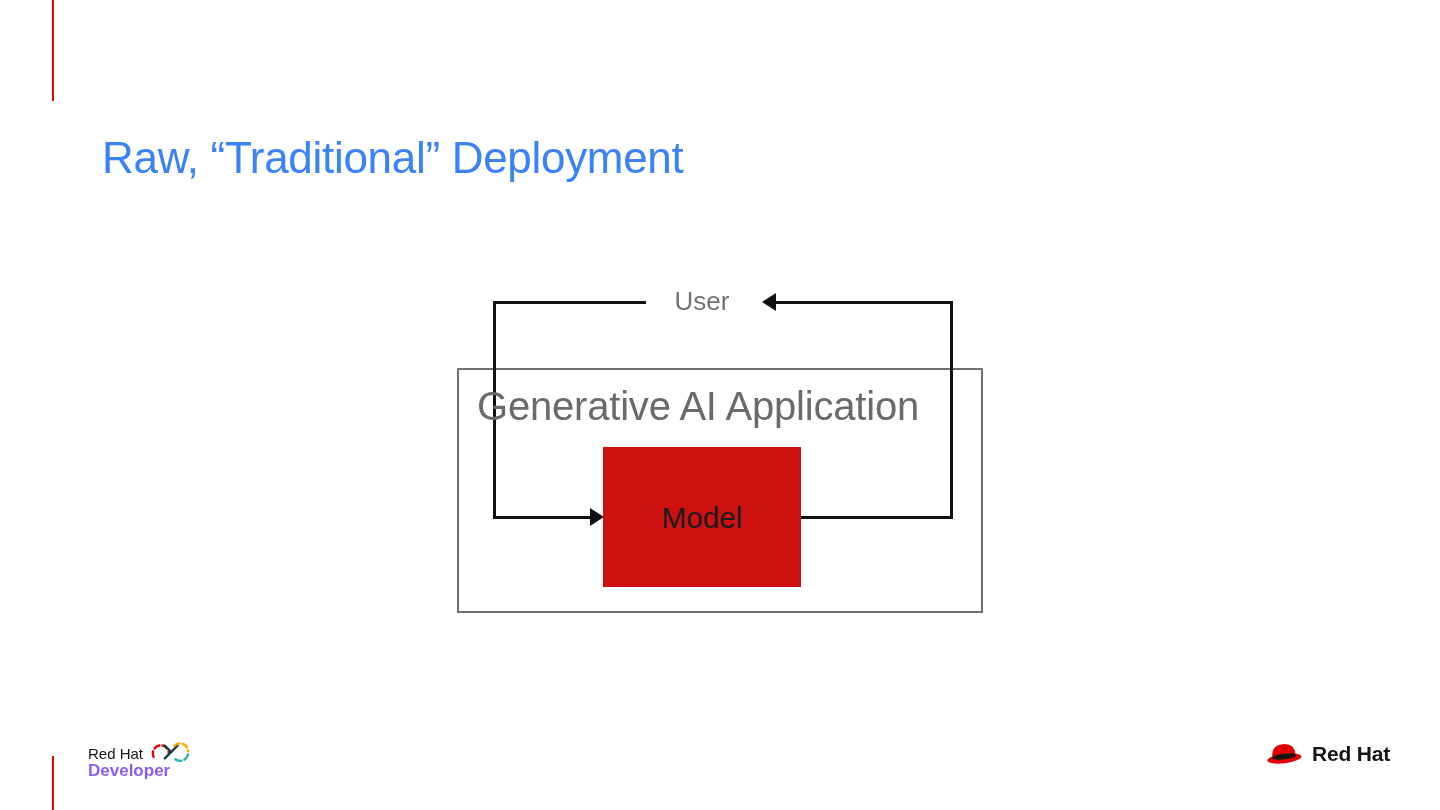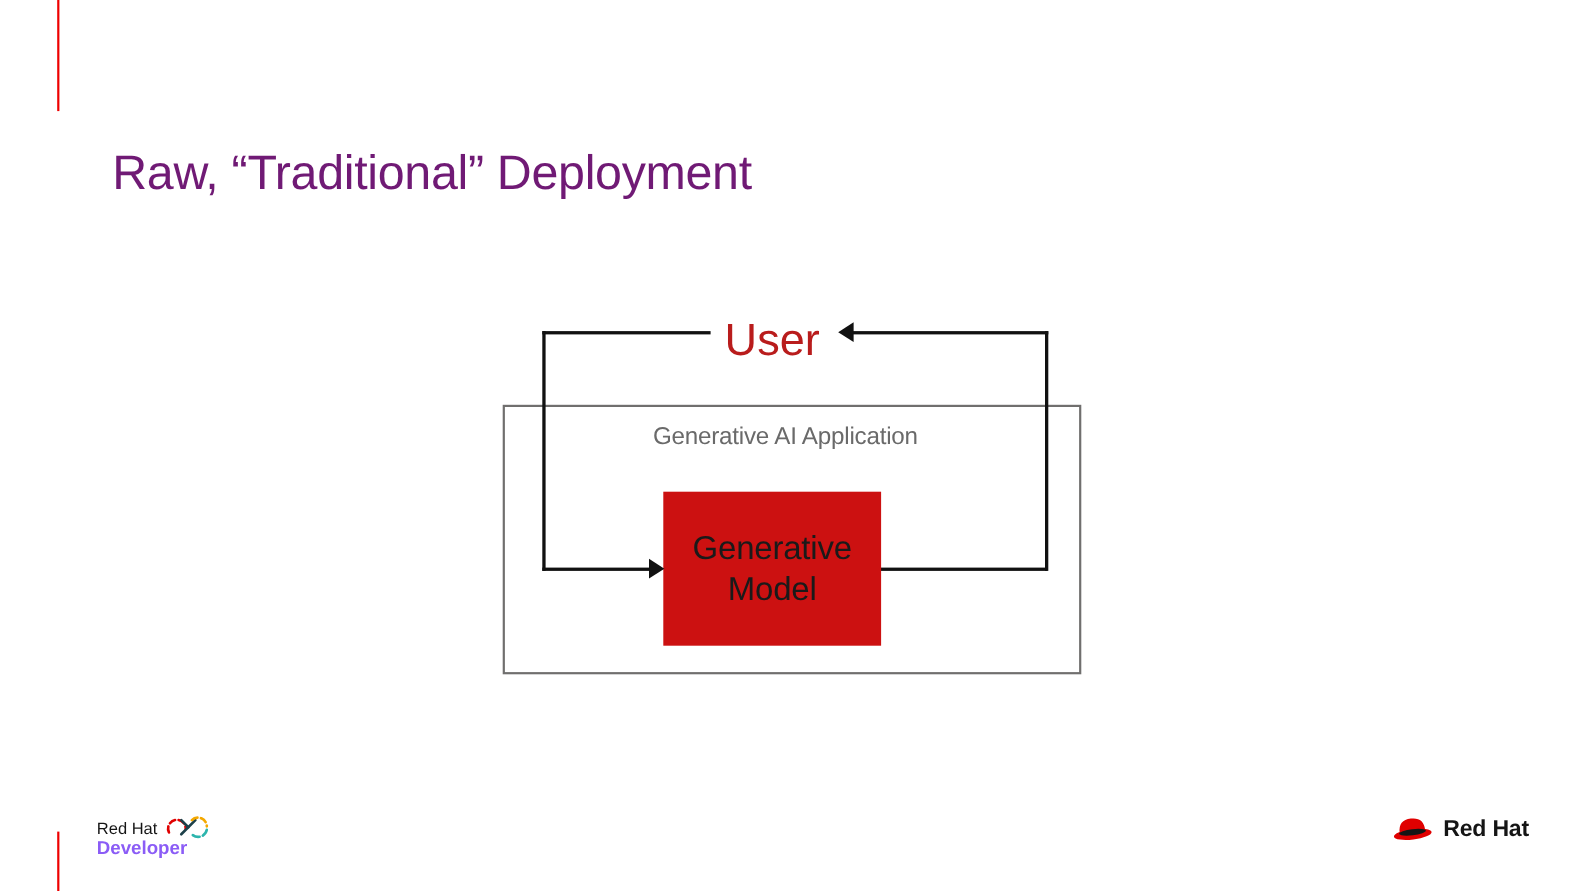--- a/index.html
+++ b/index.html
@@ -23,46 +23,45 @@
   .accent-bottom { top: 756px; height: 54px; }
 
   
   .page-title {
     position: absolute;
     left: 102px;
     top: 133px;
     font-size: 44px;
     font-weight: 400;
     letter-spacing: -0.3px;
-    color: #701a75;
+    color: #3b82f6;
     white-space: nowrap;
   }
 
   
   .diagram { position: absolute; inset: 0; }
 
   .app-box {
     position: absolute;
     left: 457px; top: 368px;
     width: 526px; height: 245px;
     border: 2px solid var(--app-box-border-gray, #706f6e);
     background: transparent;
     z-index: 2;
   }
   .app-box-label {
     position: absolute;
     left: 457px; top: 384px;
     width: 482px;
     text-align: center;
-    font-size: 22px;
+    font-size: 40px;
     color: var(--app-label-gray, #6a6a6a);
     letter-spacing: -0.2px;
     z-index: 4;
     white-space: nowrap;
-    margin-left: 16px;
   }
 
   .model-box {
     position: absolute;
     left: 603px; top: 447px;
     width: 198px; height: 140px;
     background: var(--model-box-red, #cc1111);
     display: flex;
     flex-direction: column;
     align-items: center;
@@ -74,22 +73,22 @@
     line-height: 37px;
     color: #1a1a1a;
     letter-spacing: -0.2px;
   }
 
   .user-label {
     position: absolute;
     left: 642px; top: 286px;
     width: 120px;
     text-align: center;
-    font-size: 41px;
-    color: #b91c1c;
+    font-size: 26px;
+    color: #737373;
     z-index: 4;
   }
 
   .dline { position: absolute; background: var(--diagram-line-black, #111111); z-index: 3; }
   .line-top-left      { left: 493px; top: 301px; width: 153px; height: 3px; }
   .line-left-vertical { left: 493px; top: 301px; width: 3px;  height: 218px; }
   .line-bottom-left   { left: 493px; top: 516px; width: 100px; height: 3px; }
   .line-bottom-right  { left: 800px; top: 516px; width: 152px; height: 3px; }
   .line-right-vertical{ left: 950px; top: 301px; width: 3px;  height: 218px; }
   .line-top-right     { left: 774px; top: 301px; width: 179px; height: 3px; }
@@ -140,21 +139,20 @@
   <div class="accent-line accent-bottom"></div>
 
   <h1 class="page-title">Raw, “Traditional” Deployment</h1>
 
   <div class="diagram">
 
     <div class="app-box"></div>
     <div class="app-box-label">Generative AI Application</div>
 
     <div class="model-box">
-      <span>Generative</span>
       <span>Model</span>
     </div>
 
     <div class="user-label">User</div>
 
     <div class="dline line-top-left"></div>
     <div class="dline line-left-vertical"></div>
     <div class="dline line-bottom-left"></div>
     <div class="arrowhead arrow-into-model"></div>
     <div class="dline line-bottom-right"></div>

